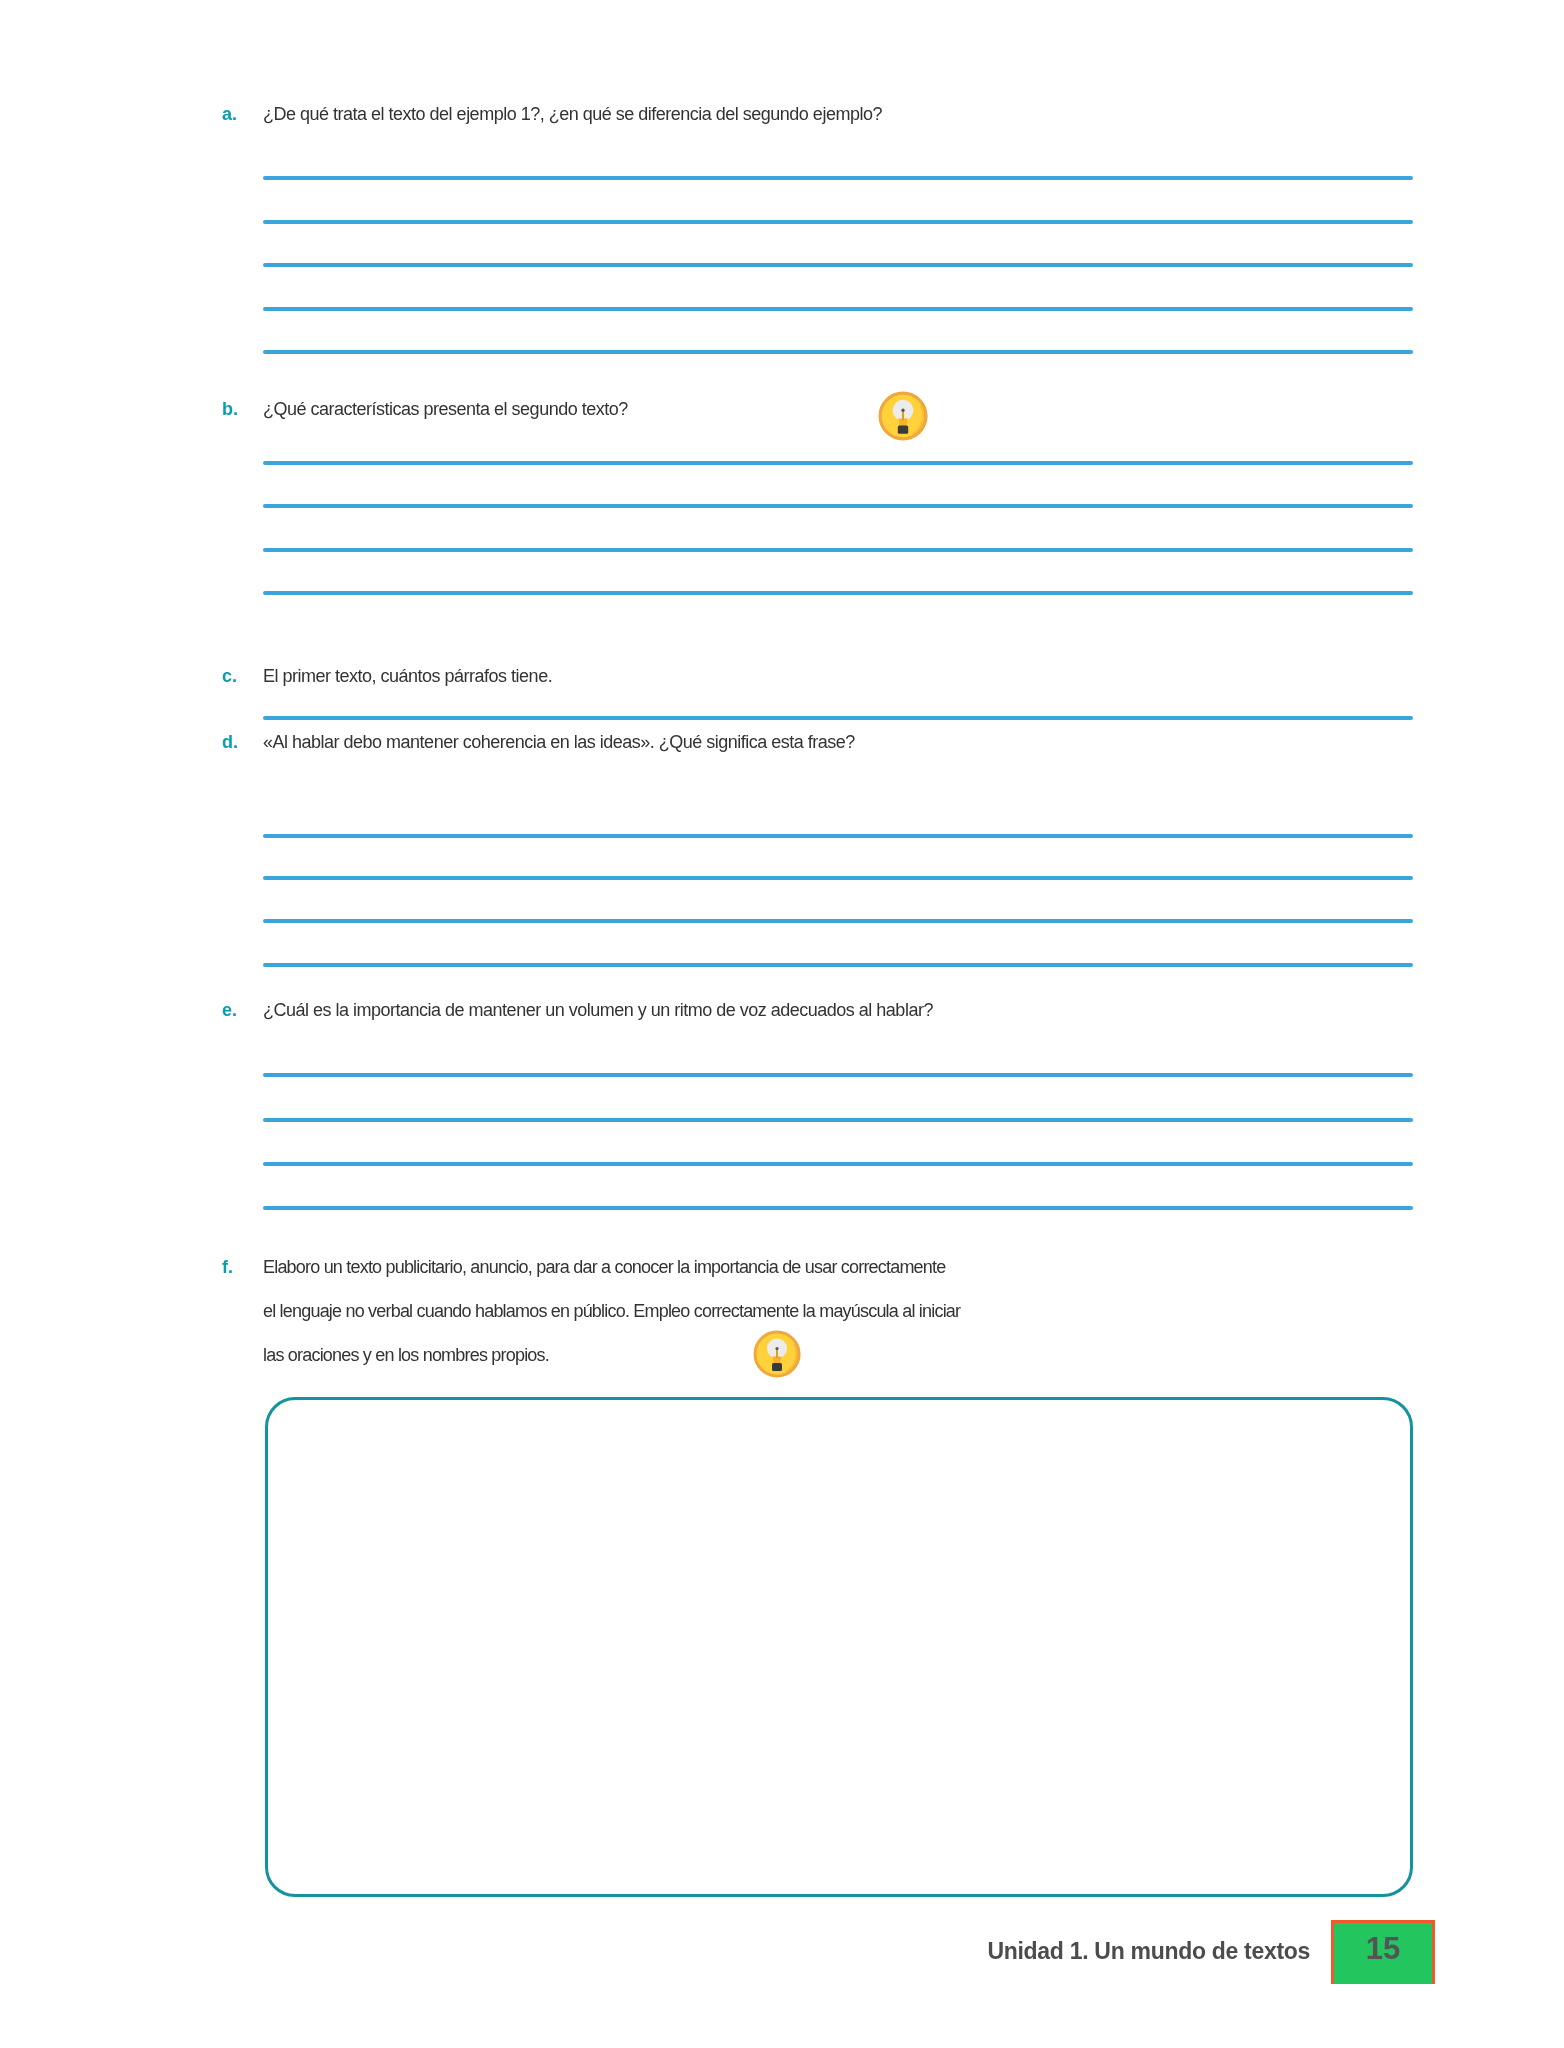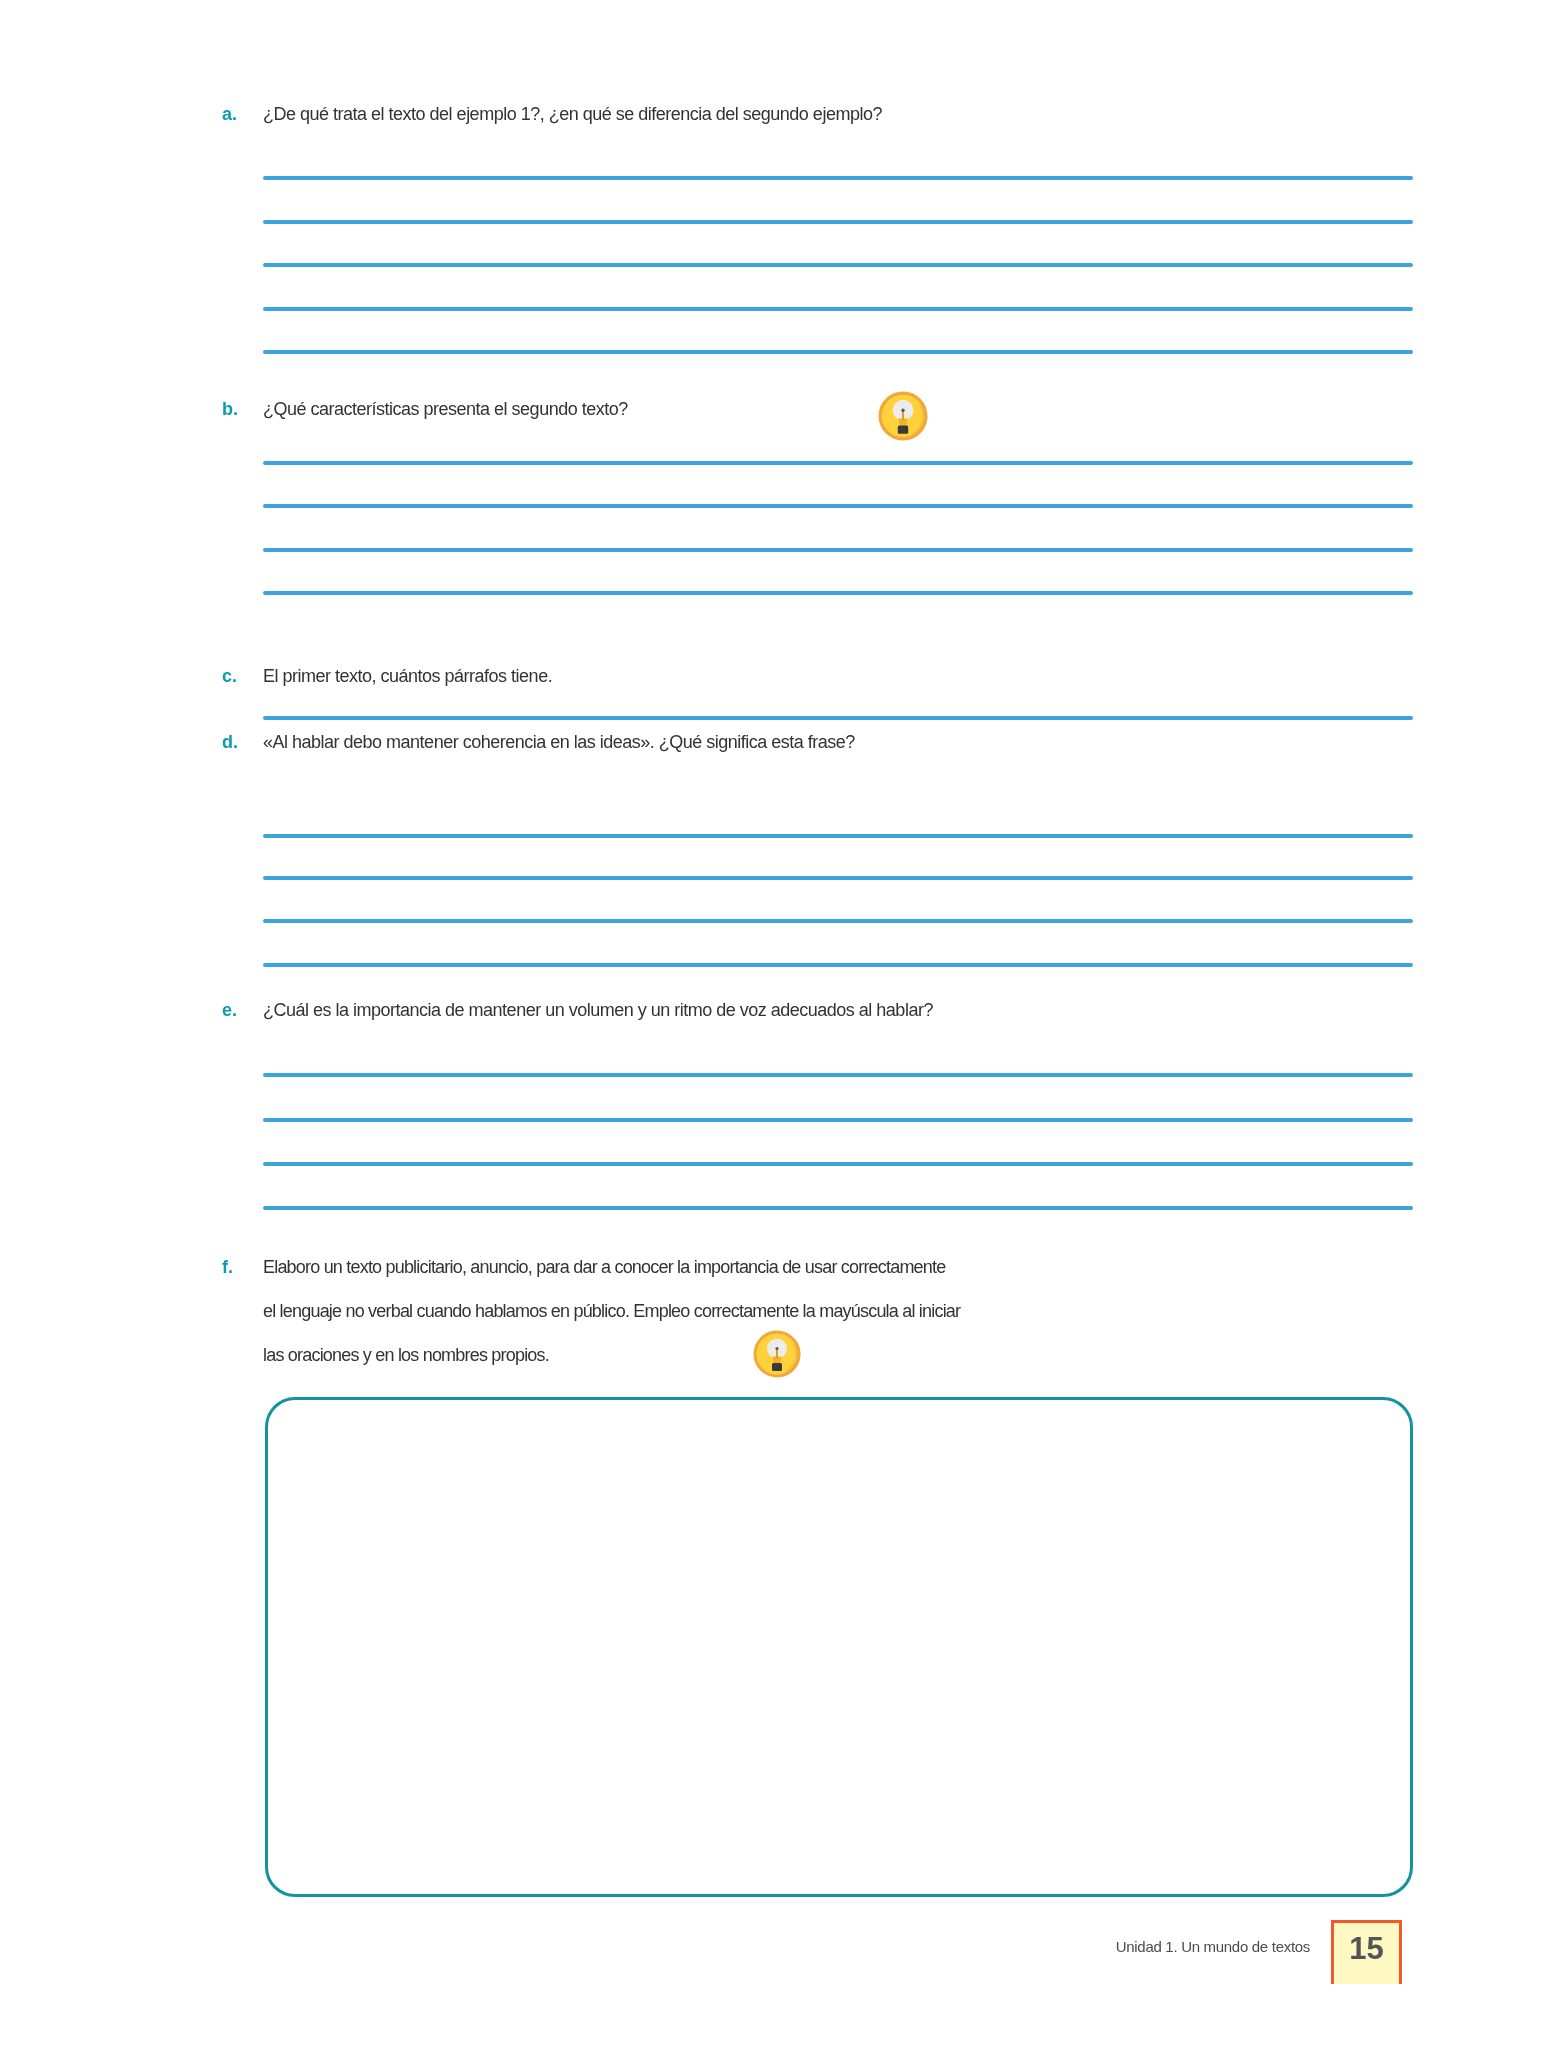--- a/index.html
+++ b/index.html
@@ -13,25 +13,25 @@
   .fline{white-space:nowrap;line-height:44px;letter-spacing:-0.8px;}
   .fwrap{display:inline-block;vertical-align:top;}
   .ans-line{position:absolute;left:263px;width:1150px;height:4px;background:#3ba4dc;border-radius:2px;}
   .bulb{position:absolute;}
   .answer-box{
     position:absolute;left:265px;top:1397px;width:1148px;height:500px;
     border:3px solid #13939d;border-radius:30px;background:#ffffff;box-sizing:border-box;
   }
   .footer-label{
     position:absolute;left:900px;top:1938px;width:410px;text-align:right;
-    font-size:15px;font-weight:normal;color:#4c4c4e;letter-spacing:-0.3px;
+    font-size:23px;font-weight:bold;color:#4c4c4e;letter-spacing:-0.3px;
   }
   .page-tab{
-    position:absolute;left:1331px;top:1920px;width:71px;height:64px;box-sizing:border-box;
-    border:3px solid #f0592b;border-bottom:none;background:#fef9c3;
+    position:absolute;left:1331px;top:1920px;width:104px;height:64px;box-sizing:border-box;
+    border:3px solid #f0592b;border-bottom:none;background:#22c55e;
     display:flex;align-items:flex-start;justify-content:center;
   }
   .page-num{font-size:31px;font-weight:bold;color:#545456;margin-top:8px;}
 </style>
 </head>
 <body>
 
 <div class="q" style="top:104px">
   <span class="qm">a.</span><span>¿De qué trata el texto del ejemplo 1?, ¿en qué se diferencia del segundo ejemplo?</span>
 </div>

